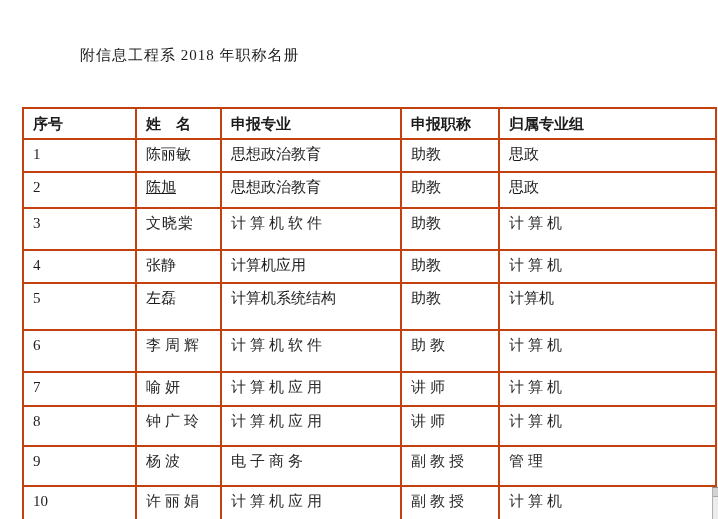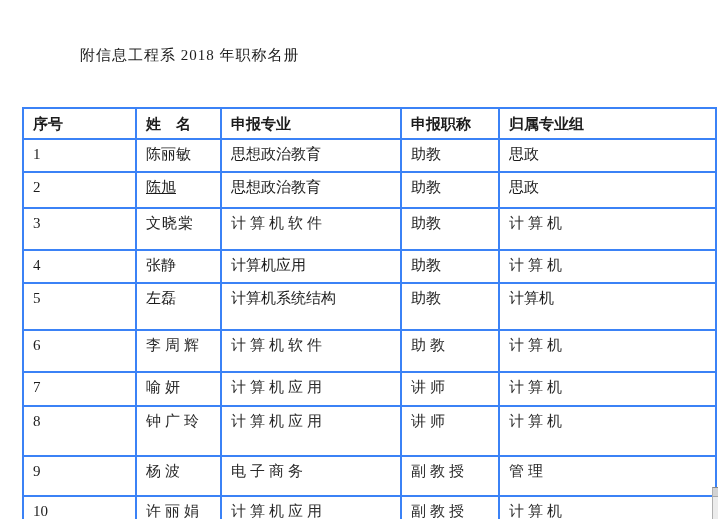--- a/index.html
+++ b/index.html
@@ -38,21 +38,21 @@
     border-collapse: collapse;
     table-layout: fixed;
     font-size: 15px;
   }
   table.roster col.c0 { width: 113px; }
   table.roster col.c1 { width: 85px; }
   table.roster col.c2 { width: 180px; }
   table.roster col.c3 { width: 98px; }
   table.roster col.c4 { width: 217px; }
   table.roster th, table.roster td {
-    border: 2px solid #3b82f6;
+    border: 2px solid #c2410c;
     vertical-align: top;
     padding: 6px 4px 0 9px;
     line-height: 1.15;
     font-weight: normal;
     text-align: left;
     overflow: hidden;
     white-space: nowrap;
   }
   table.roster thead th {
     font-weight: bold;
@@ -158,21 +158,21 @@
         </tr>
         <tr>
           <td style="height: 34px;">7</td>
           <td class="spaced" style="height: 34px;">喻妍</td>
           <td class="spaced" style="height: 34px;">计算机应用</td>
           <td class="spaced" style="height: 34px;">讲师</td>
           <td class="spaced" style="height: 34px;">计算机</td>
         </tr>
         <tr>
           <td style="height: 33px;">8</td>
-          <td class="spaced" style="height: 50px;">钟广玲</td>
+          <td class="spaced" style="height: 40px;">钟广玲</td>
           <td class="spaced" style="height: 33px;">计算机应用</td>
           <td class="spaced" style="height: 33px;">讲师</td>
           <td class="spaced" style="height: 33px;">计算机</td>
         </tr>
         <tr>
           <td style="height: 32px;">9</td>
           <td class="spaced" style="height: 40px;">杨波</td>
           <td class="spaced" style="height: 32px;">电子商务</td>
           <td class="spaced" style="height: 32px;">副教授</td>
           <td class="spaced" style="height: 32px;">管理</td>

